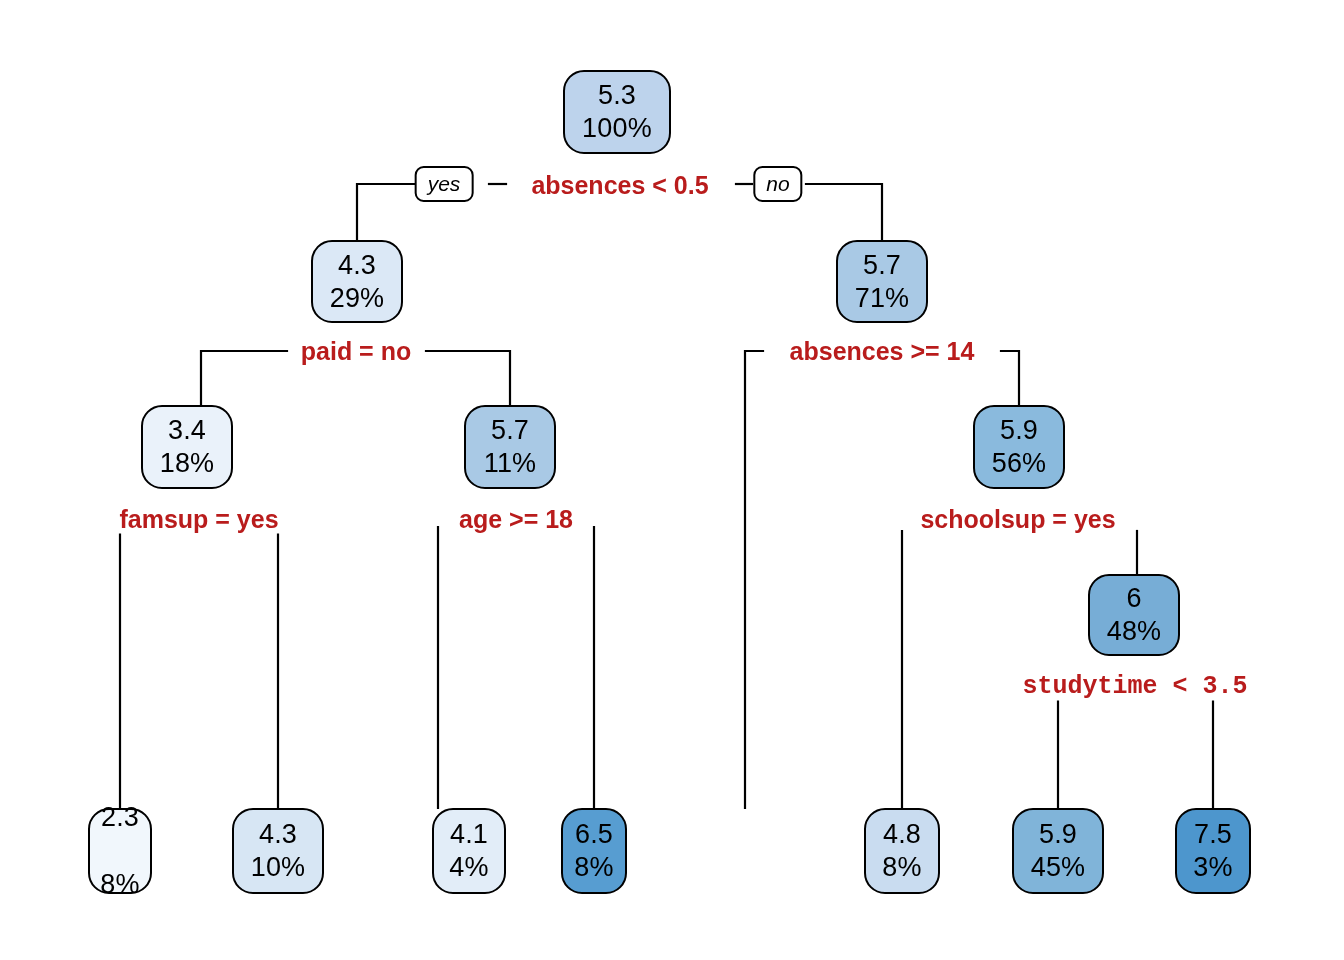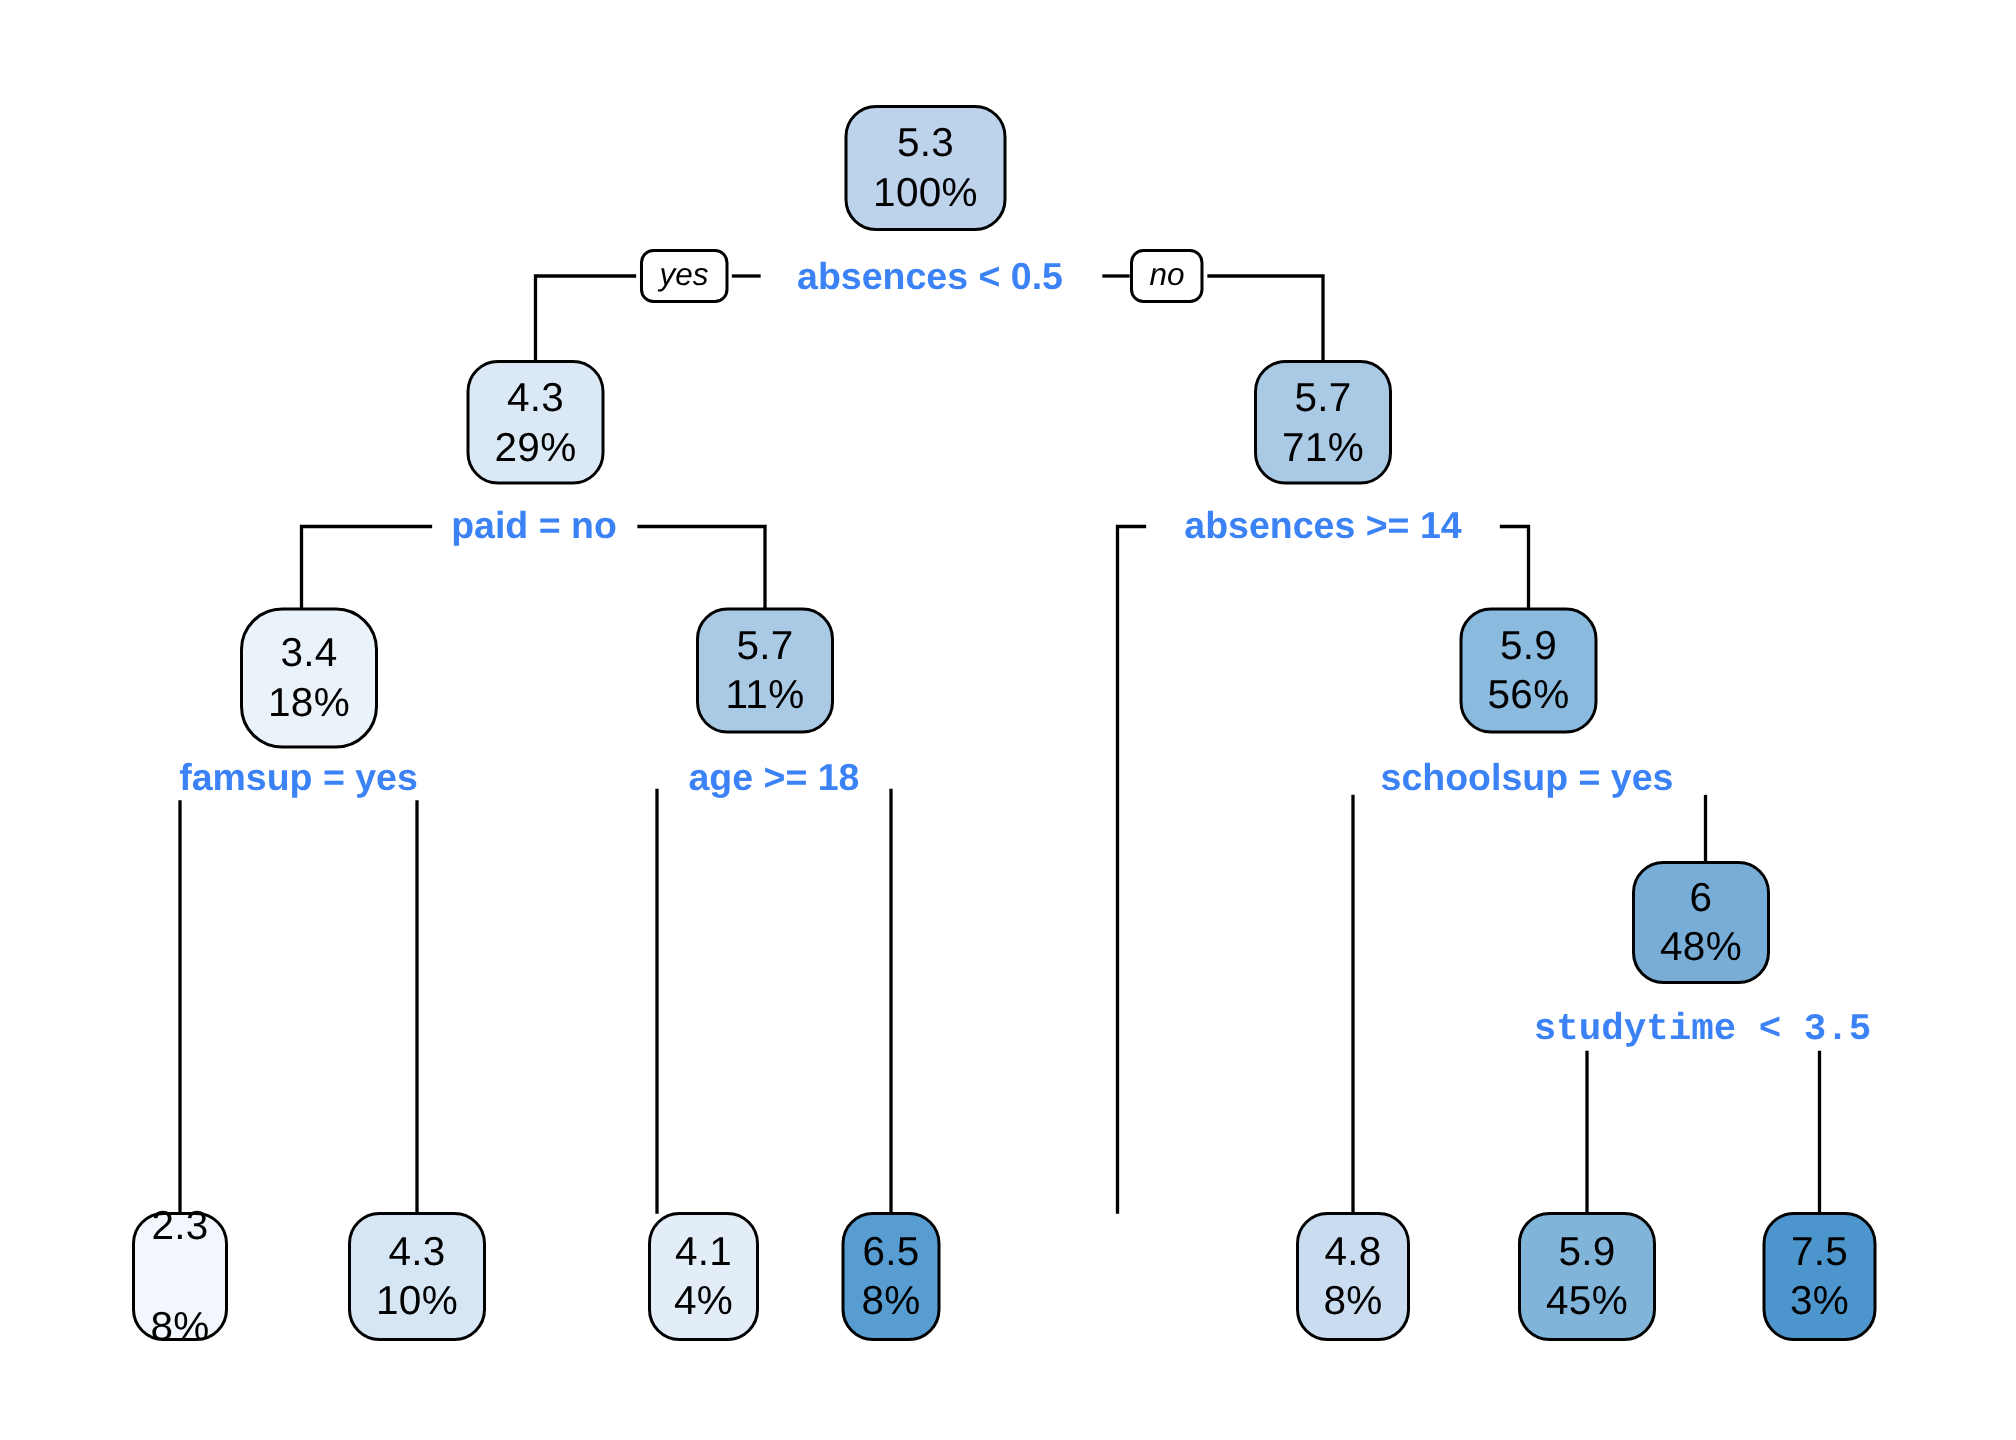--- a/index.html
+++ b/index.html
@@ -34,21 +34,21 @@
     line-height: 1.22;
     color: #000000;
     text-align: left;
     letter-spacing: 0.2px;
   }
   .split {
     position: absolute;
     transform: translate(-50%, -50%);
     font-weight: bold;
     font-size: 25px;
-    color: #3b82f6;
+    color: #b91c1c;
     white-space: nowrap;
     background: #ffffff;
     padding: 0 3px;
   }
   .edge-label {
     position: absolute;
     transform: translate(-50%, -50%);
     box-sizing: border-box;
     border: 2px solid #000000;
     border-radius: 9px;
@@ -97,39 +97,39 @@
   </svg>
 
   <div class="split" style="left:620px; top:185px;">absences &lt; 0.5</div>
   <div class="split" style="left:356px; top:351px;">paid = no</div>
   <div class="split" style="left:882px; top:351px;">absences &gt;= 14</div>
   <div class="split" style="left:199px; top:519px;">famsup = yes</div>
   <div class="split" style="left:516px; top:519px;">age &gt;= 18</div>
   <div class="split" style="left:1018px; top:519px;">schoolsup = yes</div>
   <div class="split" style="left:1135px; top:686px;font-family:Liberation Mono, monospace;">studytime &lt; 3.5</div>
 
-  <div class="edge-label" style="left:456px; top:184px;">yes</div>
+  <div class="edge-label" style="left:444px; top:184px;">yes</div>
   <div class="edge-label" style="left:778px; top:184px;">no</div>
 
   <div class="node" style="left: 563px; top: 70px; width: 108px; height: 84px; background-color: rgb(189, 211, 236);">
     <div>5.3</div>
     <div>100%</div>
   </div>
 
   <div class="node" style="left: 311px; top: 240px; width: 92px; height: 83px; background-color: rgb(219, 232, 246);">
     <div>4.3</div>
     <div>29%</div>
   </div>
 
   <div class="node" style="left: 836px; top: 240px; width: 92px; height: 83px; background-color: rgb(169, 201, 229);">
     <div>5.7</div>
     <div>71%</div>
   </div>
 
-  <div class="node" style="left: 160px; top: 405px; width: 92px; height: 94px; background-color: rgb(234, 242, 250); border-radius: 28px;">
+  <div class="node" style="left: 141px; top: 405px; width: 92px; height: 84px; background-color: rgb(234, 242, 250);">
     <div>3.4</div>
     <div>18%</div>
   </div>
 
   <div class="node" style="left: 464px; top: 405px; width: 92px; height: 84px; background-color: rgb(169, 201, 229);">
     <div>5.7</div>
     <div>11%</div>
   </div>
 
   <div class="node" style="left: 973px; top: 405px; width: 92px; height: 84px; background-color: rgb(138, 186, 221);">

